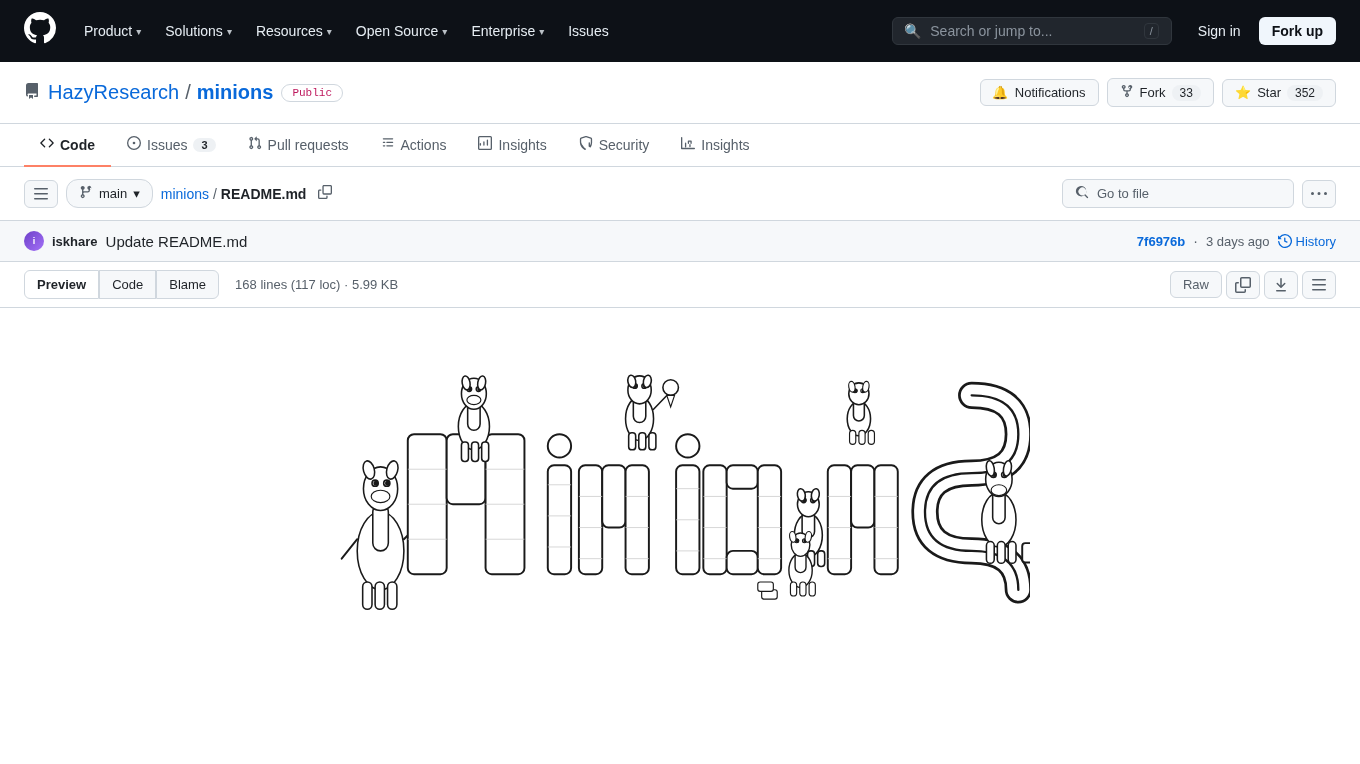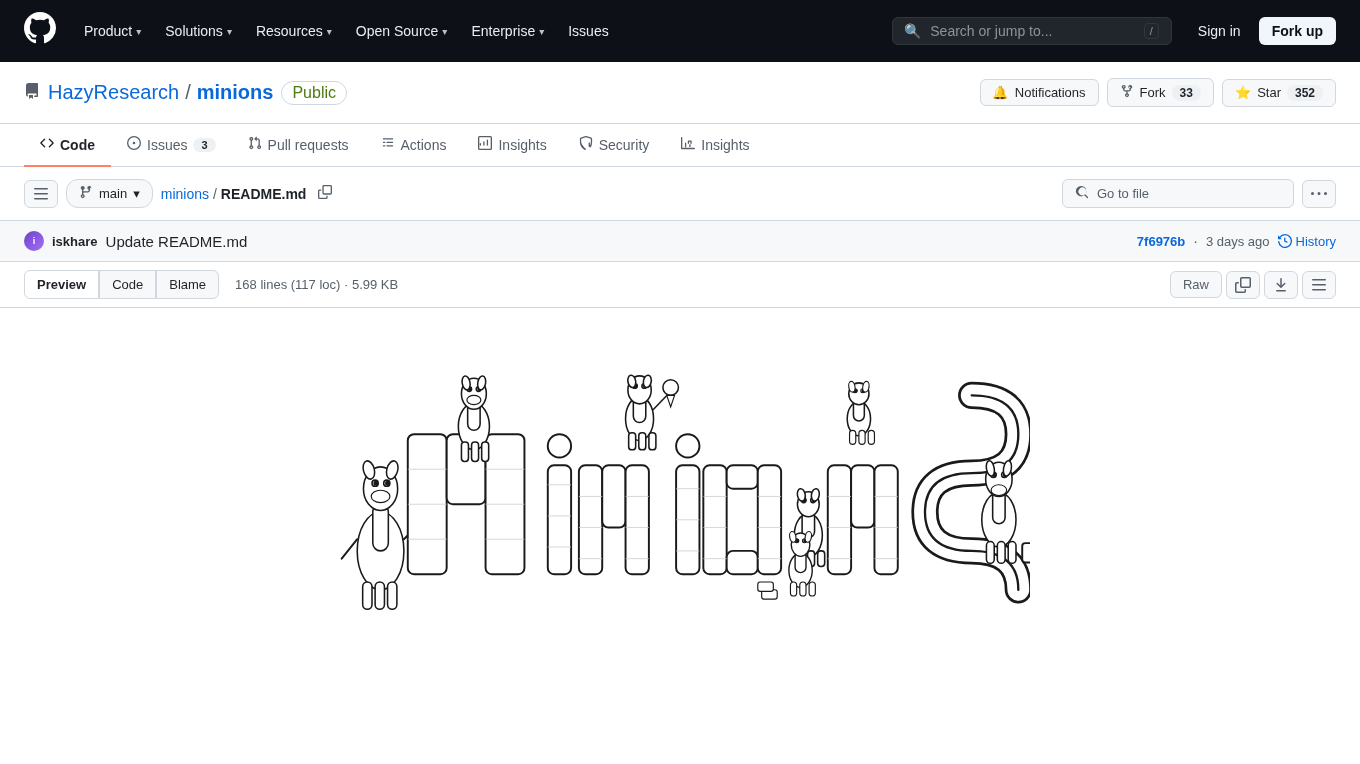--- a/index.html
+++ b/index.html
@@ -89,44 +89,45 @@
     .repo-icon { color: #57606a; font-size: 16px; }
     .repo-breadcrumb { display: flex; align-items: center; gap: 4px; font-size: 20px; }
     .repo-owner { color: #0969da; font-weight: 400; text-decoration: none; }
     .repo-slash { color: #57606a; margin: 0 2px; }
     .repo-name { color: #0969da; font-weight: 700; text-decoration: none; }
     .repo-badge {
       background: transparent;
       border: 1px solid #d0d7de;
       border-radius: 20px;
       padding: 2px 10px;
-      font-size: 16px;
-      color: #4d7c0f;
+      font-size: 11px;
+      color: #be185d;
       font-weight: 500;
+      font-family: Liberation Mono, monospace;
     }
     .repo-actions { display: flex; align-items: center; gap: 8px; }
     .repo-action-btn {
       display: flex;
       align-items: center;
       gap: 6px;
       border: 1px solid #d0d7de;
       border-radius: 6px;
       padding: 5px 12px;
       font-size: 13px;
       color: #1f2328;
       background: #f6f8fa;
       cursor: pointer;
       font-weight: 500;
     }
     .repo-action-count {
       background: #eef1f4;
       border-radius: 20px;
       padding: 1px 8px;
       font-size: 12px;
-      font-weight: 700;
+      font-weight: 400;
     }
 
     
     .repo-tabs {
       display: flex;
       align-items: center;
       padding: 0 24px;
       border-bottom: 1px solid #d0d7de;
       gap: 0;
     }

